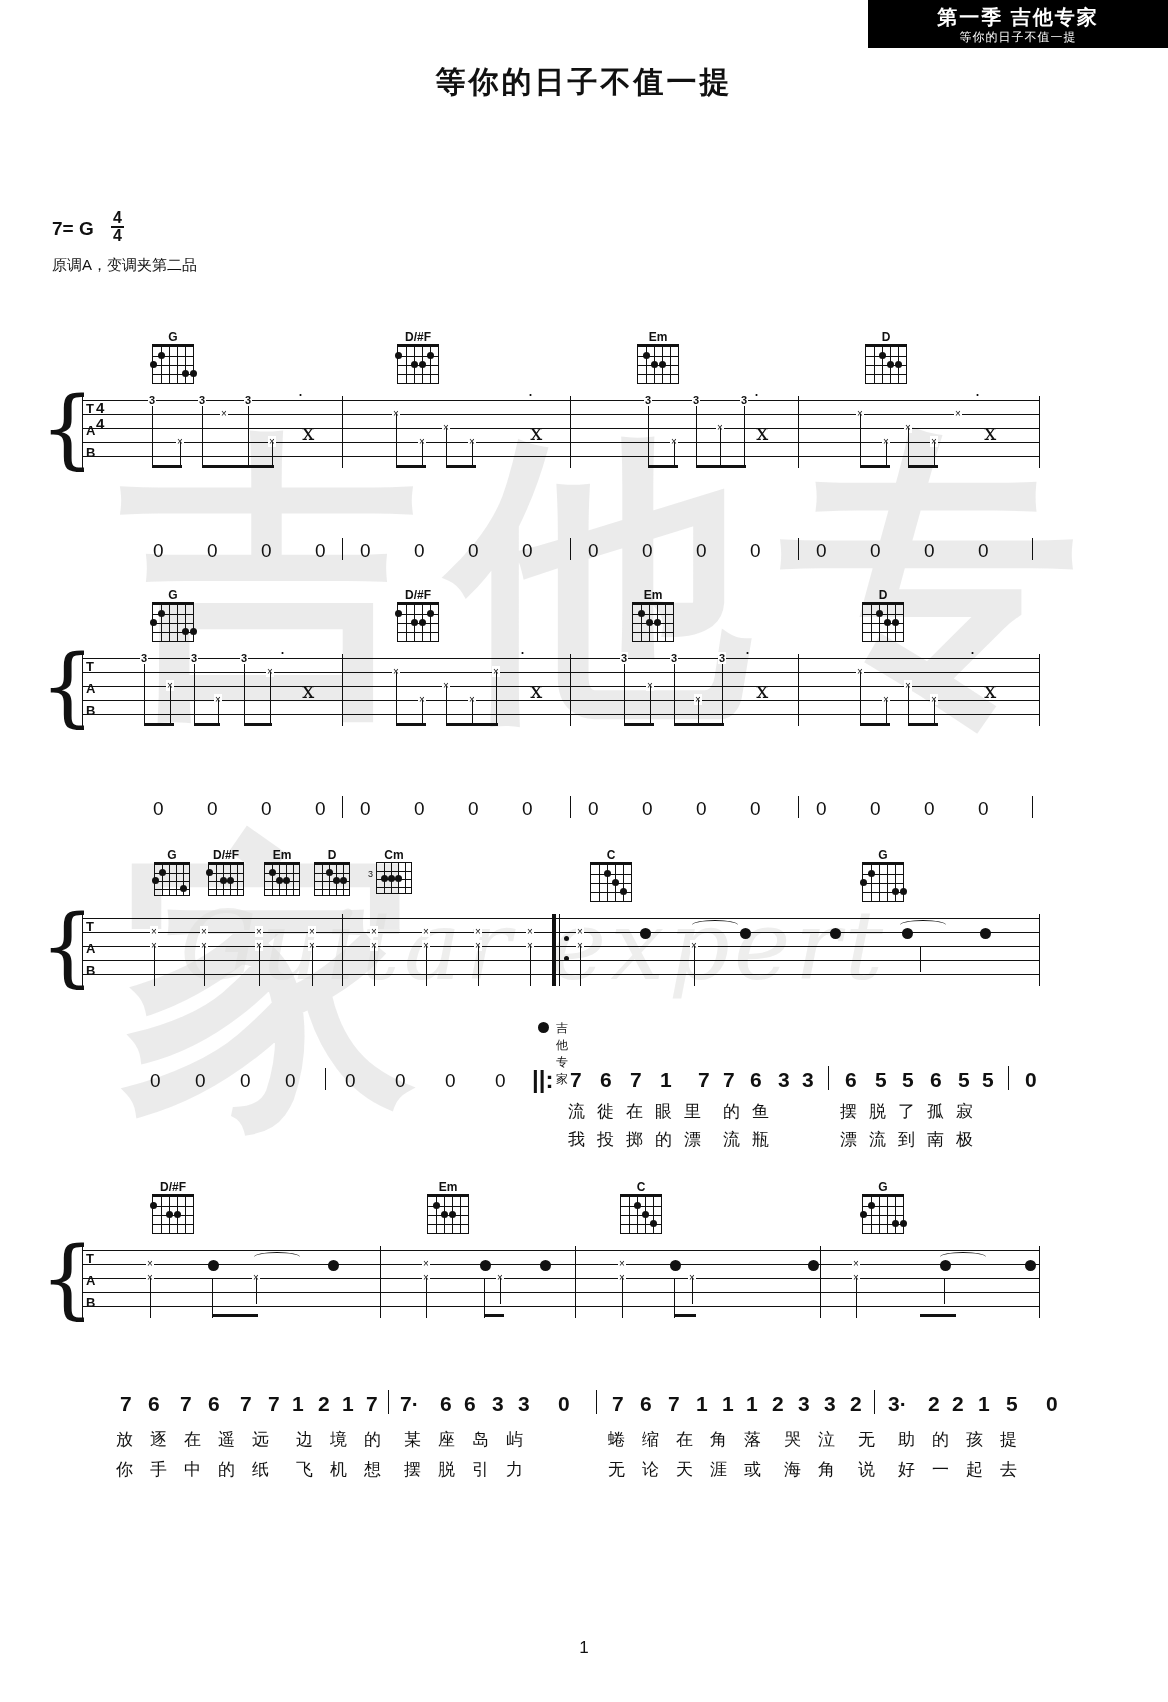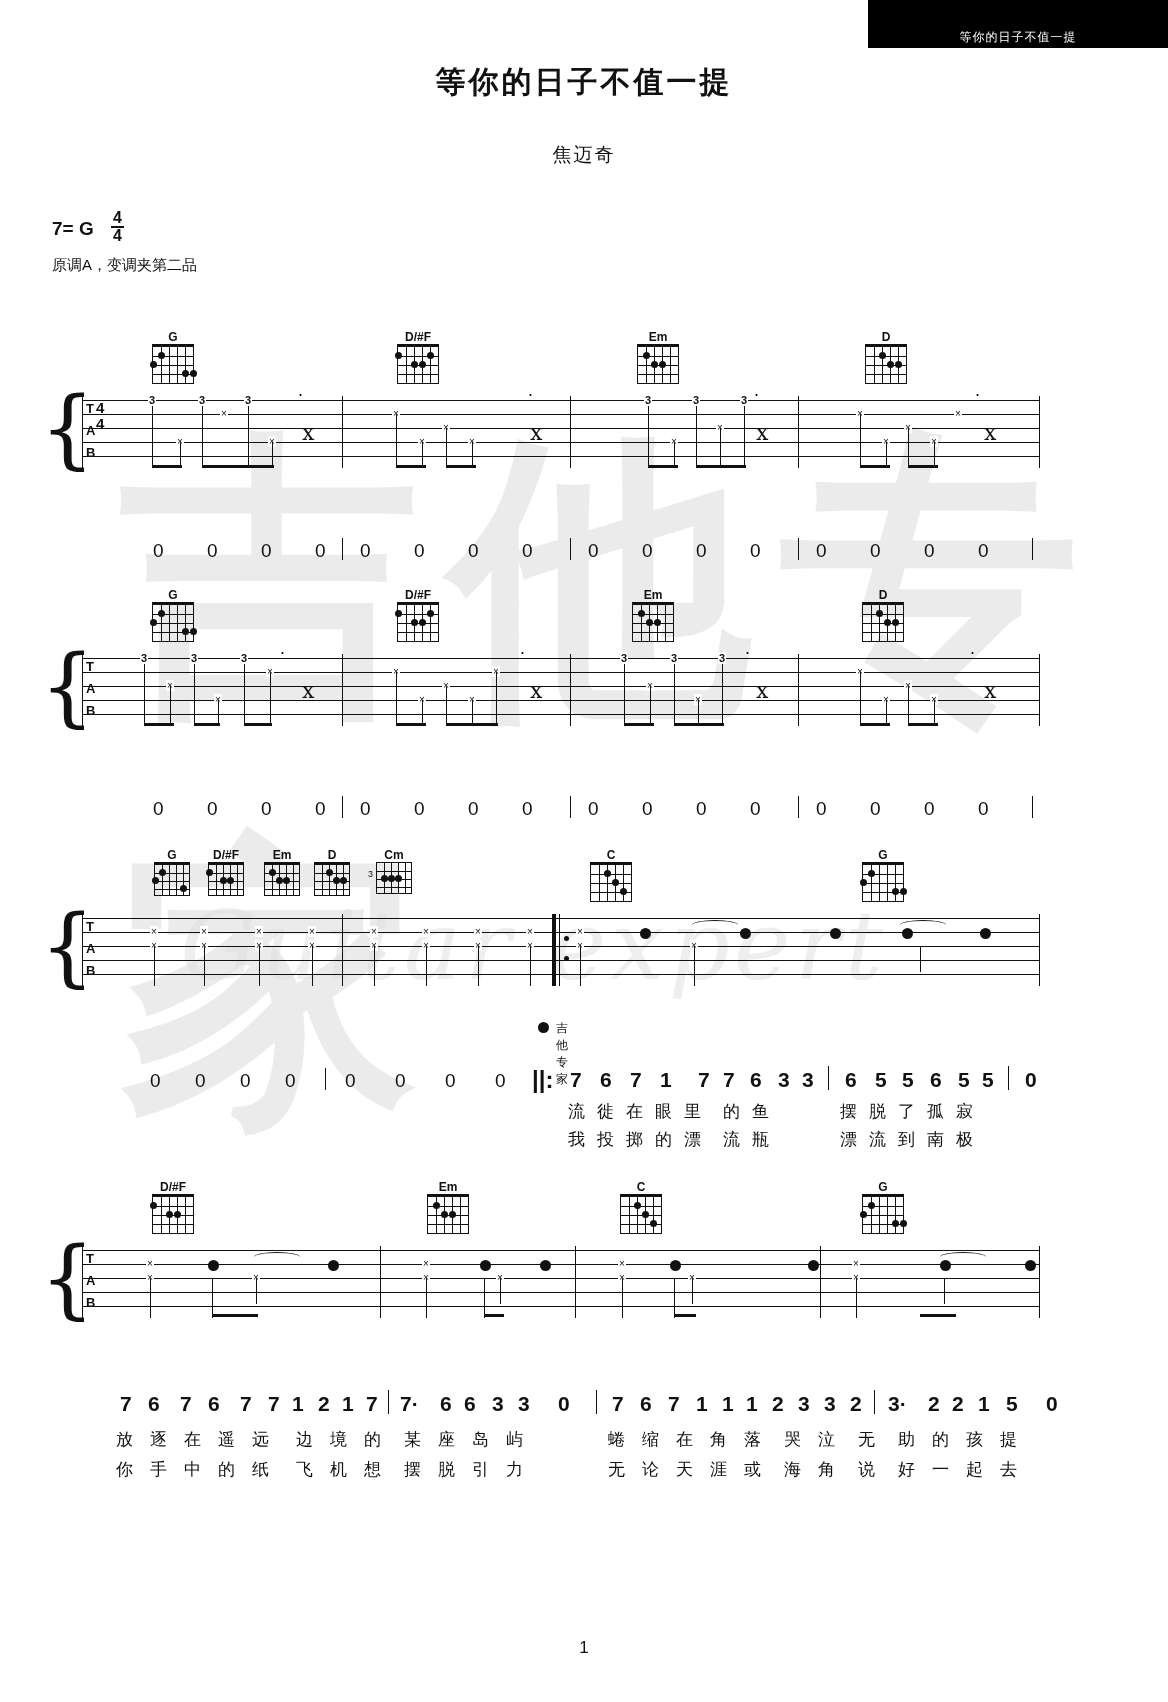--- a/index.html
+++ b/index.html
@@ -105,25 +105,25 @@
 
   .pagenum{position:absolute;bottom:44px;left:0;width:1168px;text-align:center;font-size:17px;}
   .footer{position:absolute;bottom:12px;left:0;width:1168px;text-align:center;font-size:15px;font-weight:bold;}
 </style>
 </head>
 <body>
 
 <div class="sheet">
 
   <div class="banner">
+    <div class="b1">第一季 吉他专家</div>
     <div class="b2">等你的日子不值一提</div>
   </div>
 
   <div class="title">等你的日子不值一提</div>
-  <div class="artist">焦迈奇</div>
 
   <div class="keyline">
     <span>7= G</span>
     <span class="frac">
       <span class="num">4</span>
       <span class="den">4</span>
     </span>
   </div>
   <div class="capo">原调A，变调夹第二品</div>
 

